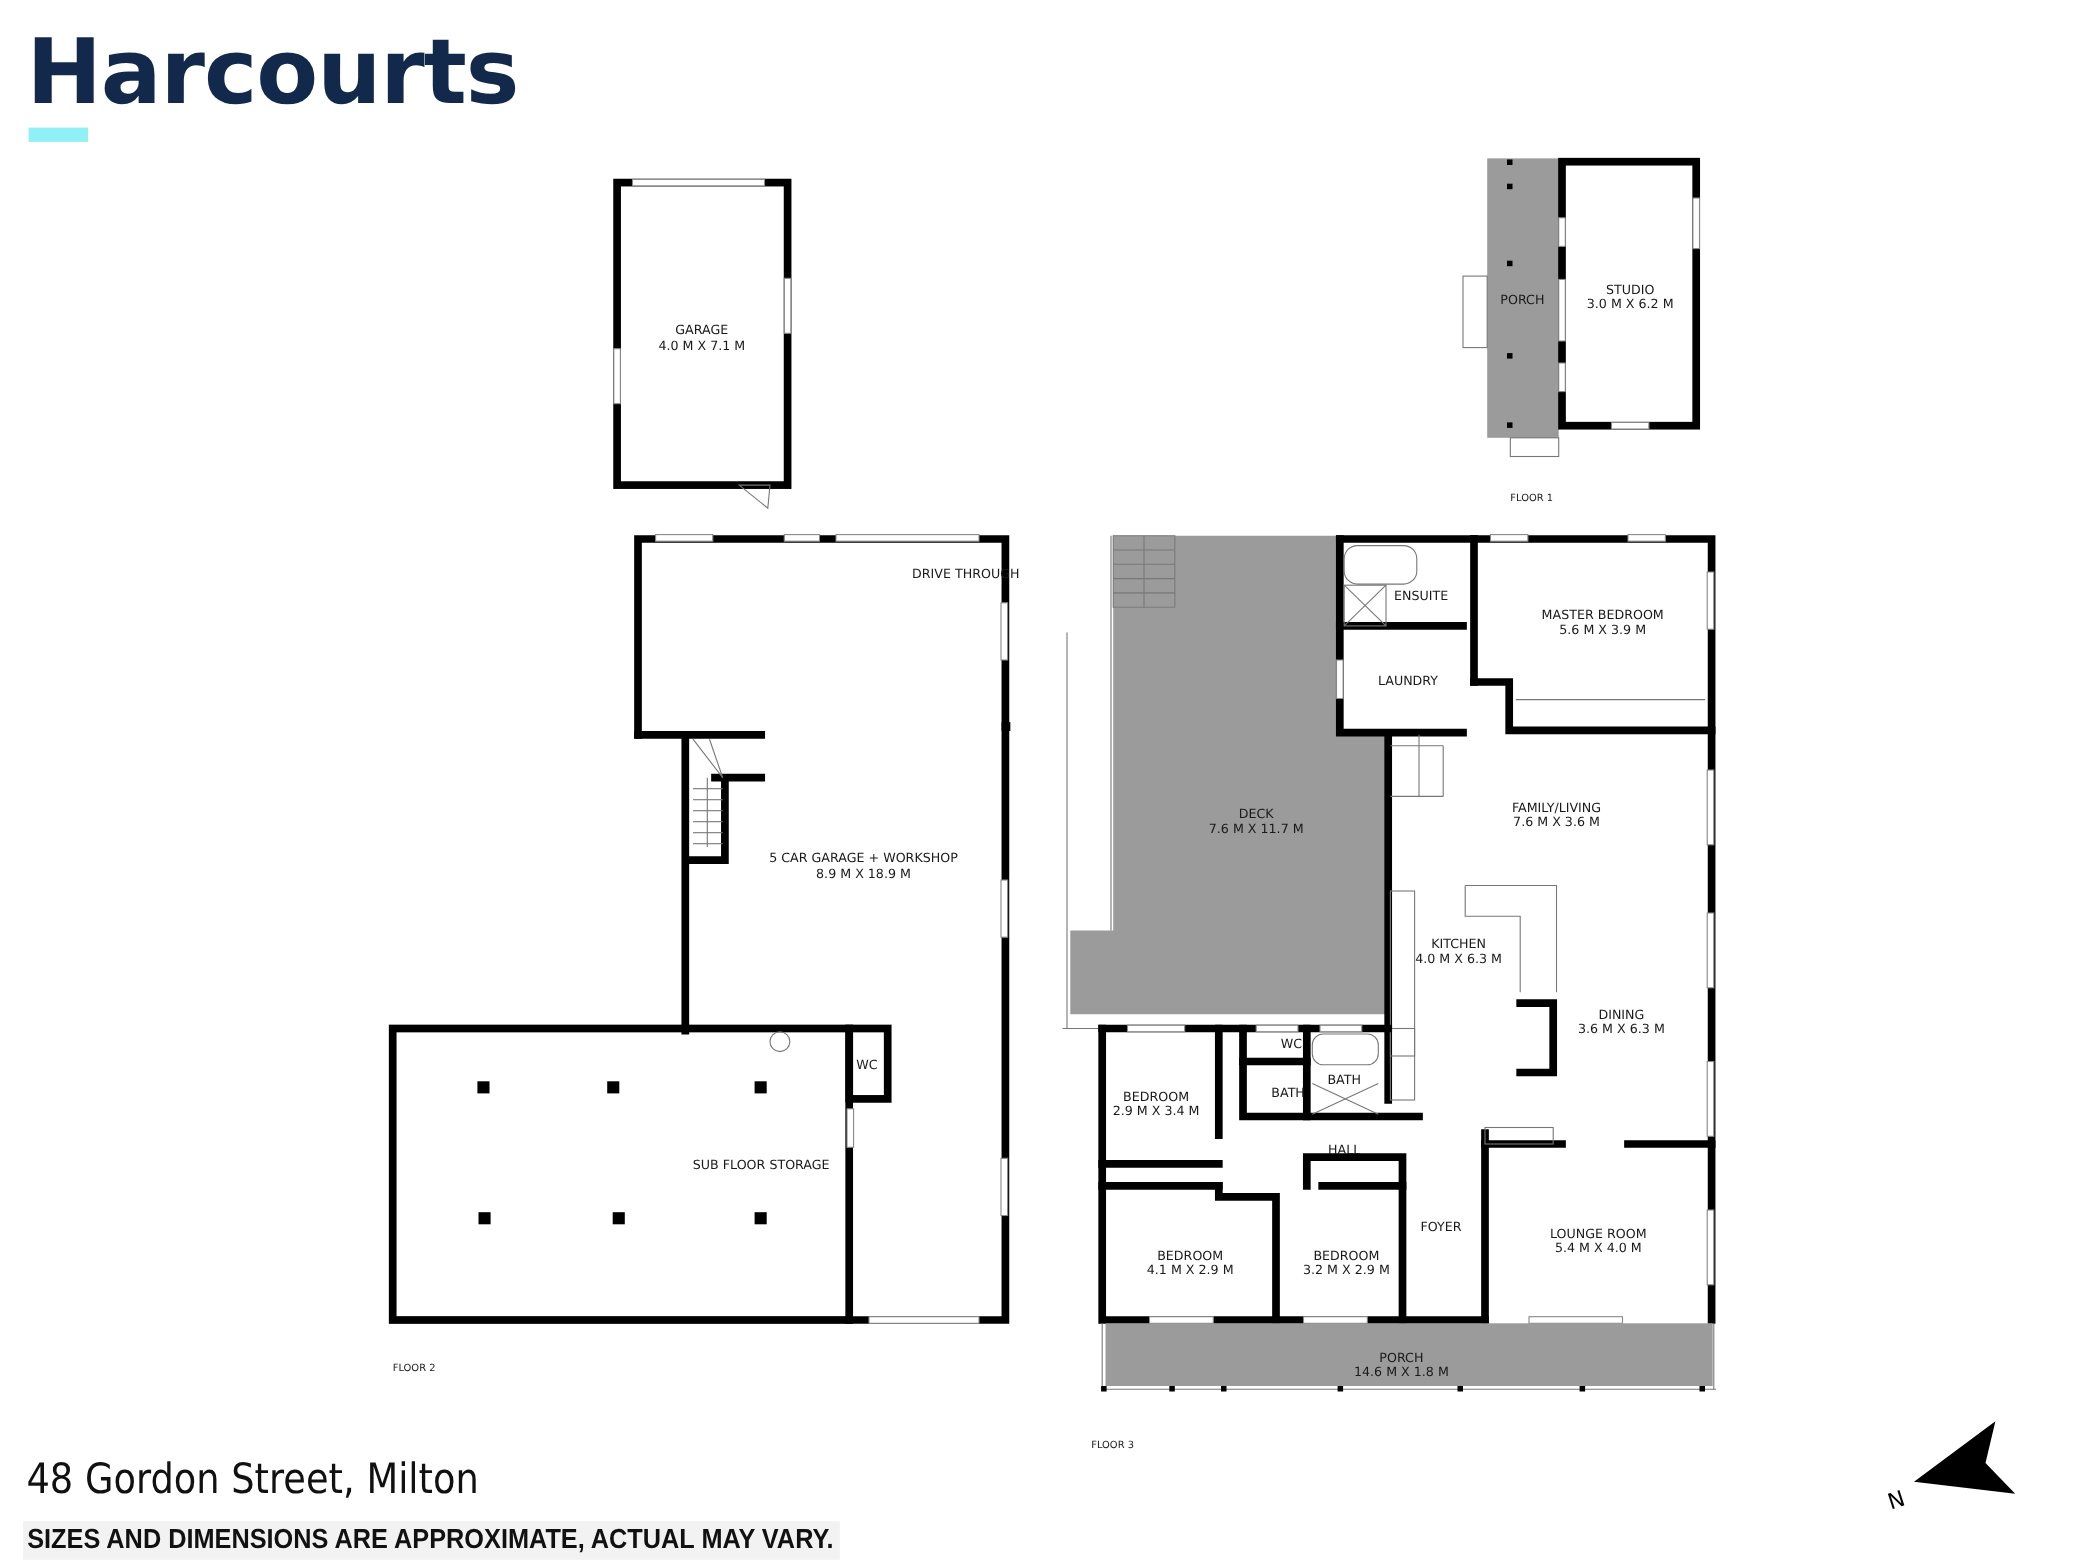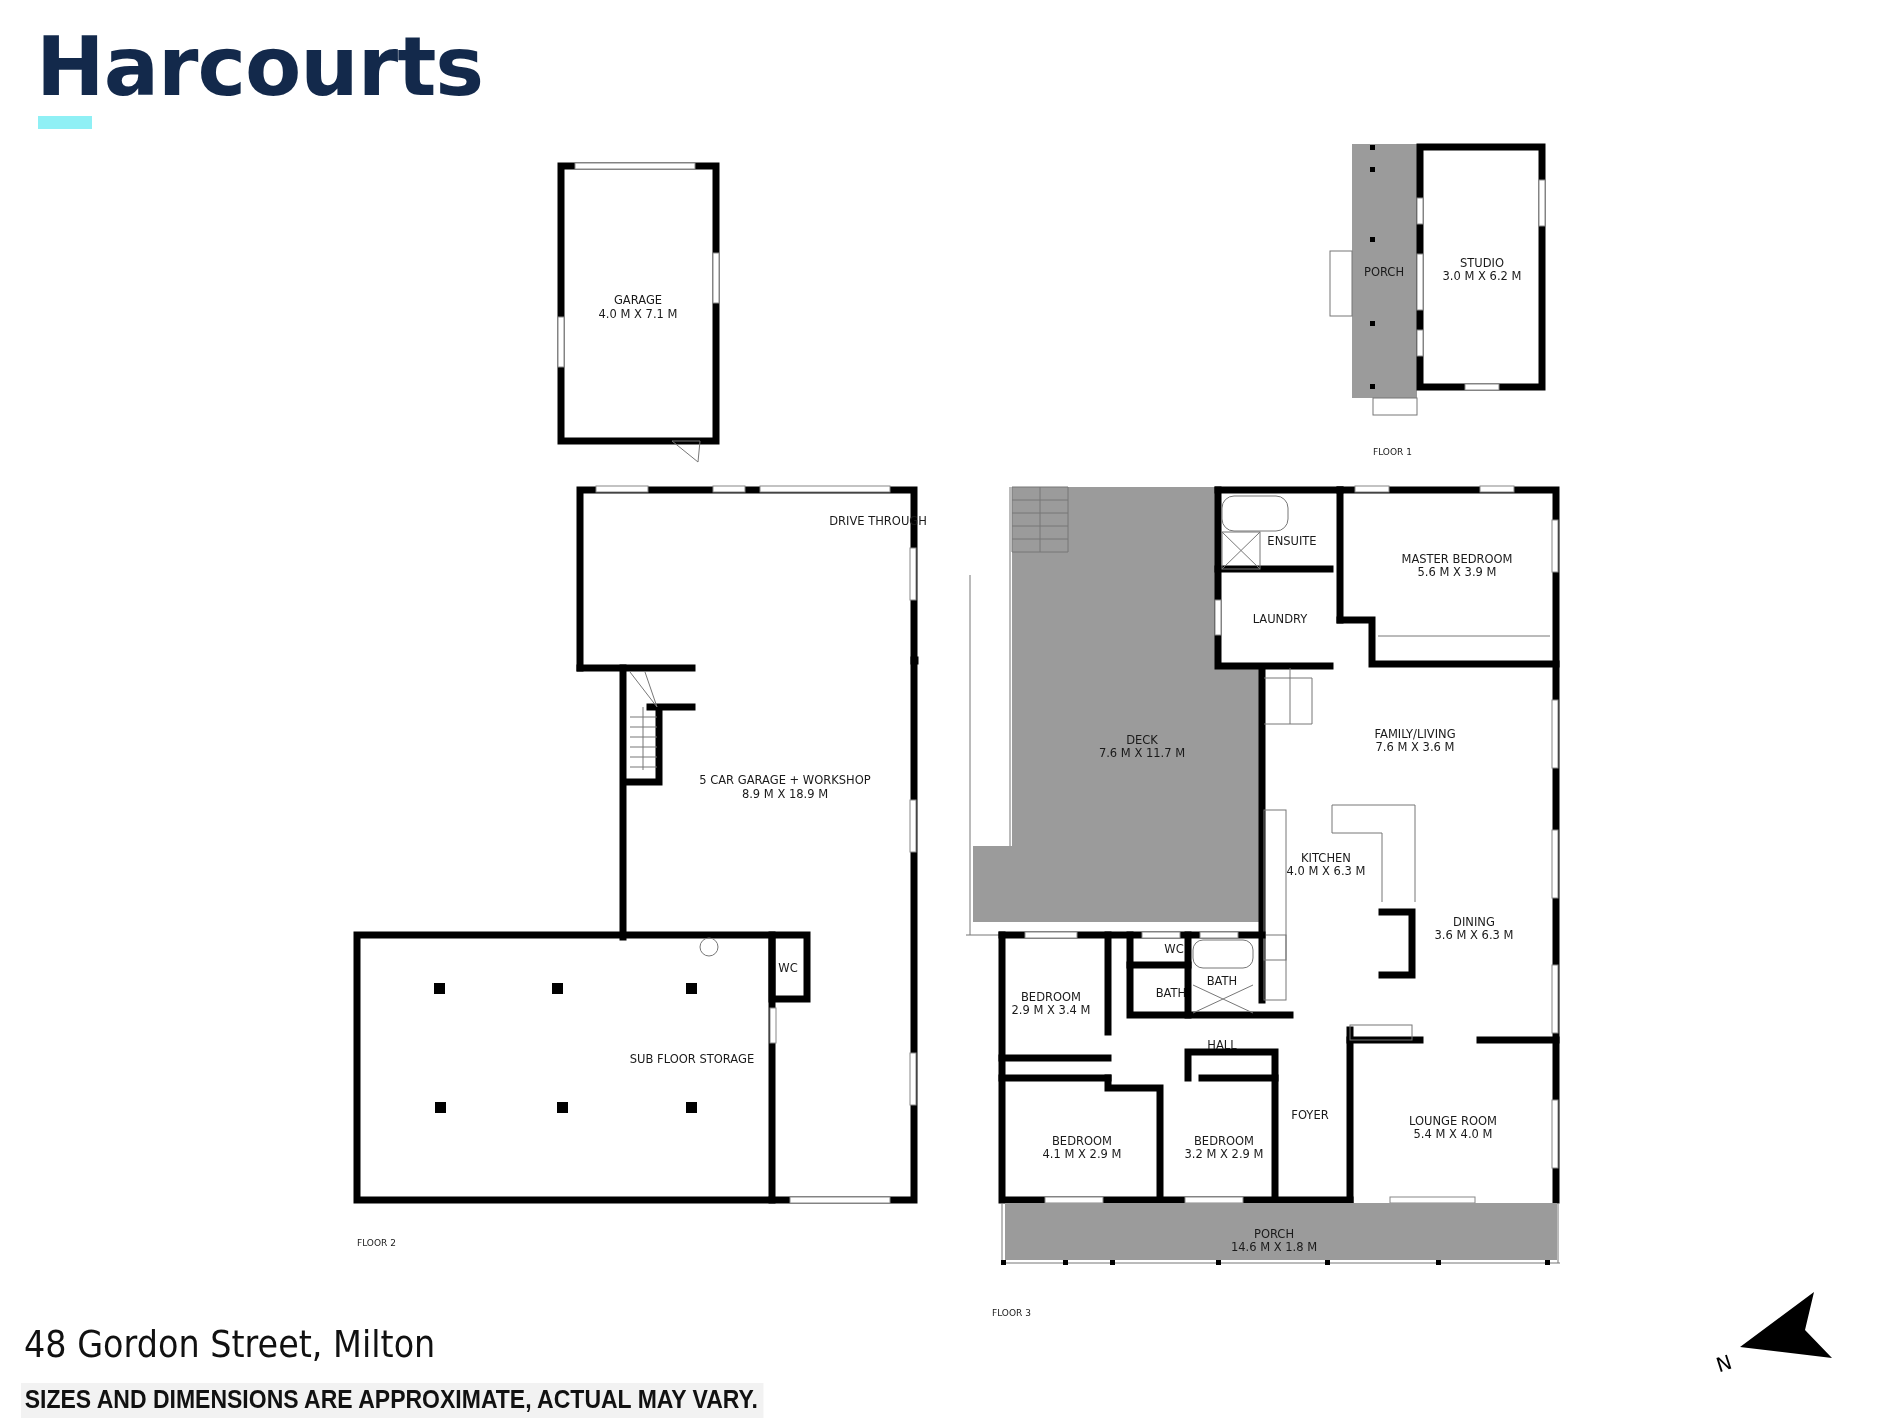--- a/index.html
+++ b/index.html
@@ -1,18 +1,18 @@
 <!DOCTYPE html>
 <html><head>
 <meta charset="utf-8">
 <style>
   html, body { margin: 0; padding: 0; background: #ffffff; }
   body { width: 1900px; height: 1425px; position: relative; overflow: hidden;
          font-family: "DejaVu Sans", sans-serif; color: #1a1a1a; }
-  .logo { position: absolute; left: 36px; top: 26px; text-align: center; }
+  .logo { position: absolute; left: 24px; top: 26px; text-align: center; }
   .logo-text { font-family: "DejaVu Sans", sans-serif; font-weight: bold; font-size: 82px;
                letter-spacing: -1px; color: #13294b; line-height: 1; }
   .logo-bar { position: absolute; left: 2px; top: 90px; width: 54px; height: 13px; background: #8ff0f5; }
   svg.plan { position: absolute; left: 0; top: 0; }
   .room-label { font-family: "DejaVu Sans", sans-serif; font-size: 11.5px; fill: #1a1a1a; text-anchor: middle; }
   .floor-label { font-family: "DejaVu Sans", sans-serif; font-size: 9px; fill: #1a1a1a; }
   .address { position: absolute; left: 24px; top: 1322px; font-family: "DejaVu Sans", sans-serif;
              font-size: 38px; color: #111; transform: scaleX(0.88); transform-origin: left top; white-space: nowrap; }
   .disclaimer { position: absolute; left: 21px; top: 1383px; padding: 2px 6px 4px 4px; background: #f2f2f2;
                 font-family: "Liberation Sans", sans-serif; font-weight: bold; font-size: 25px; color: #111;

